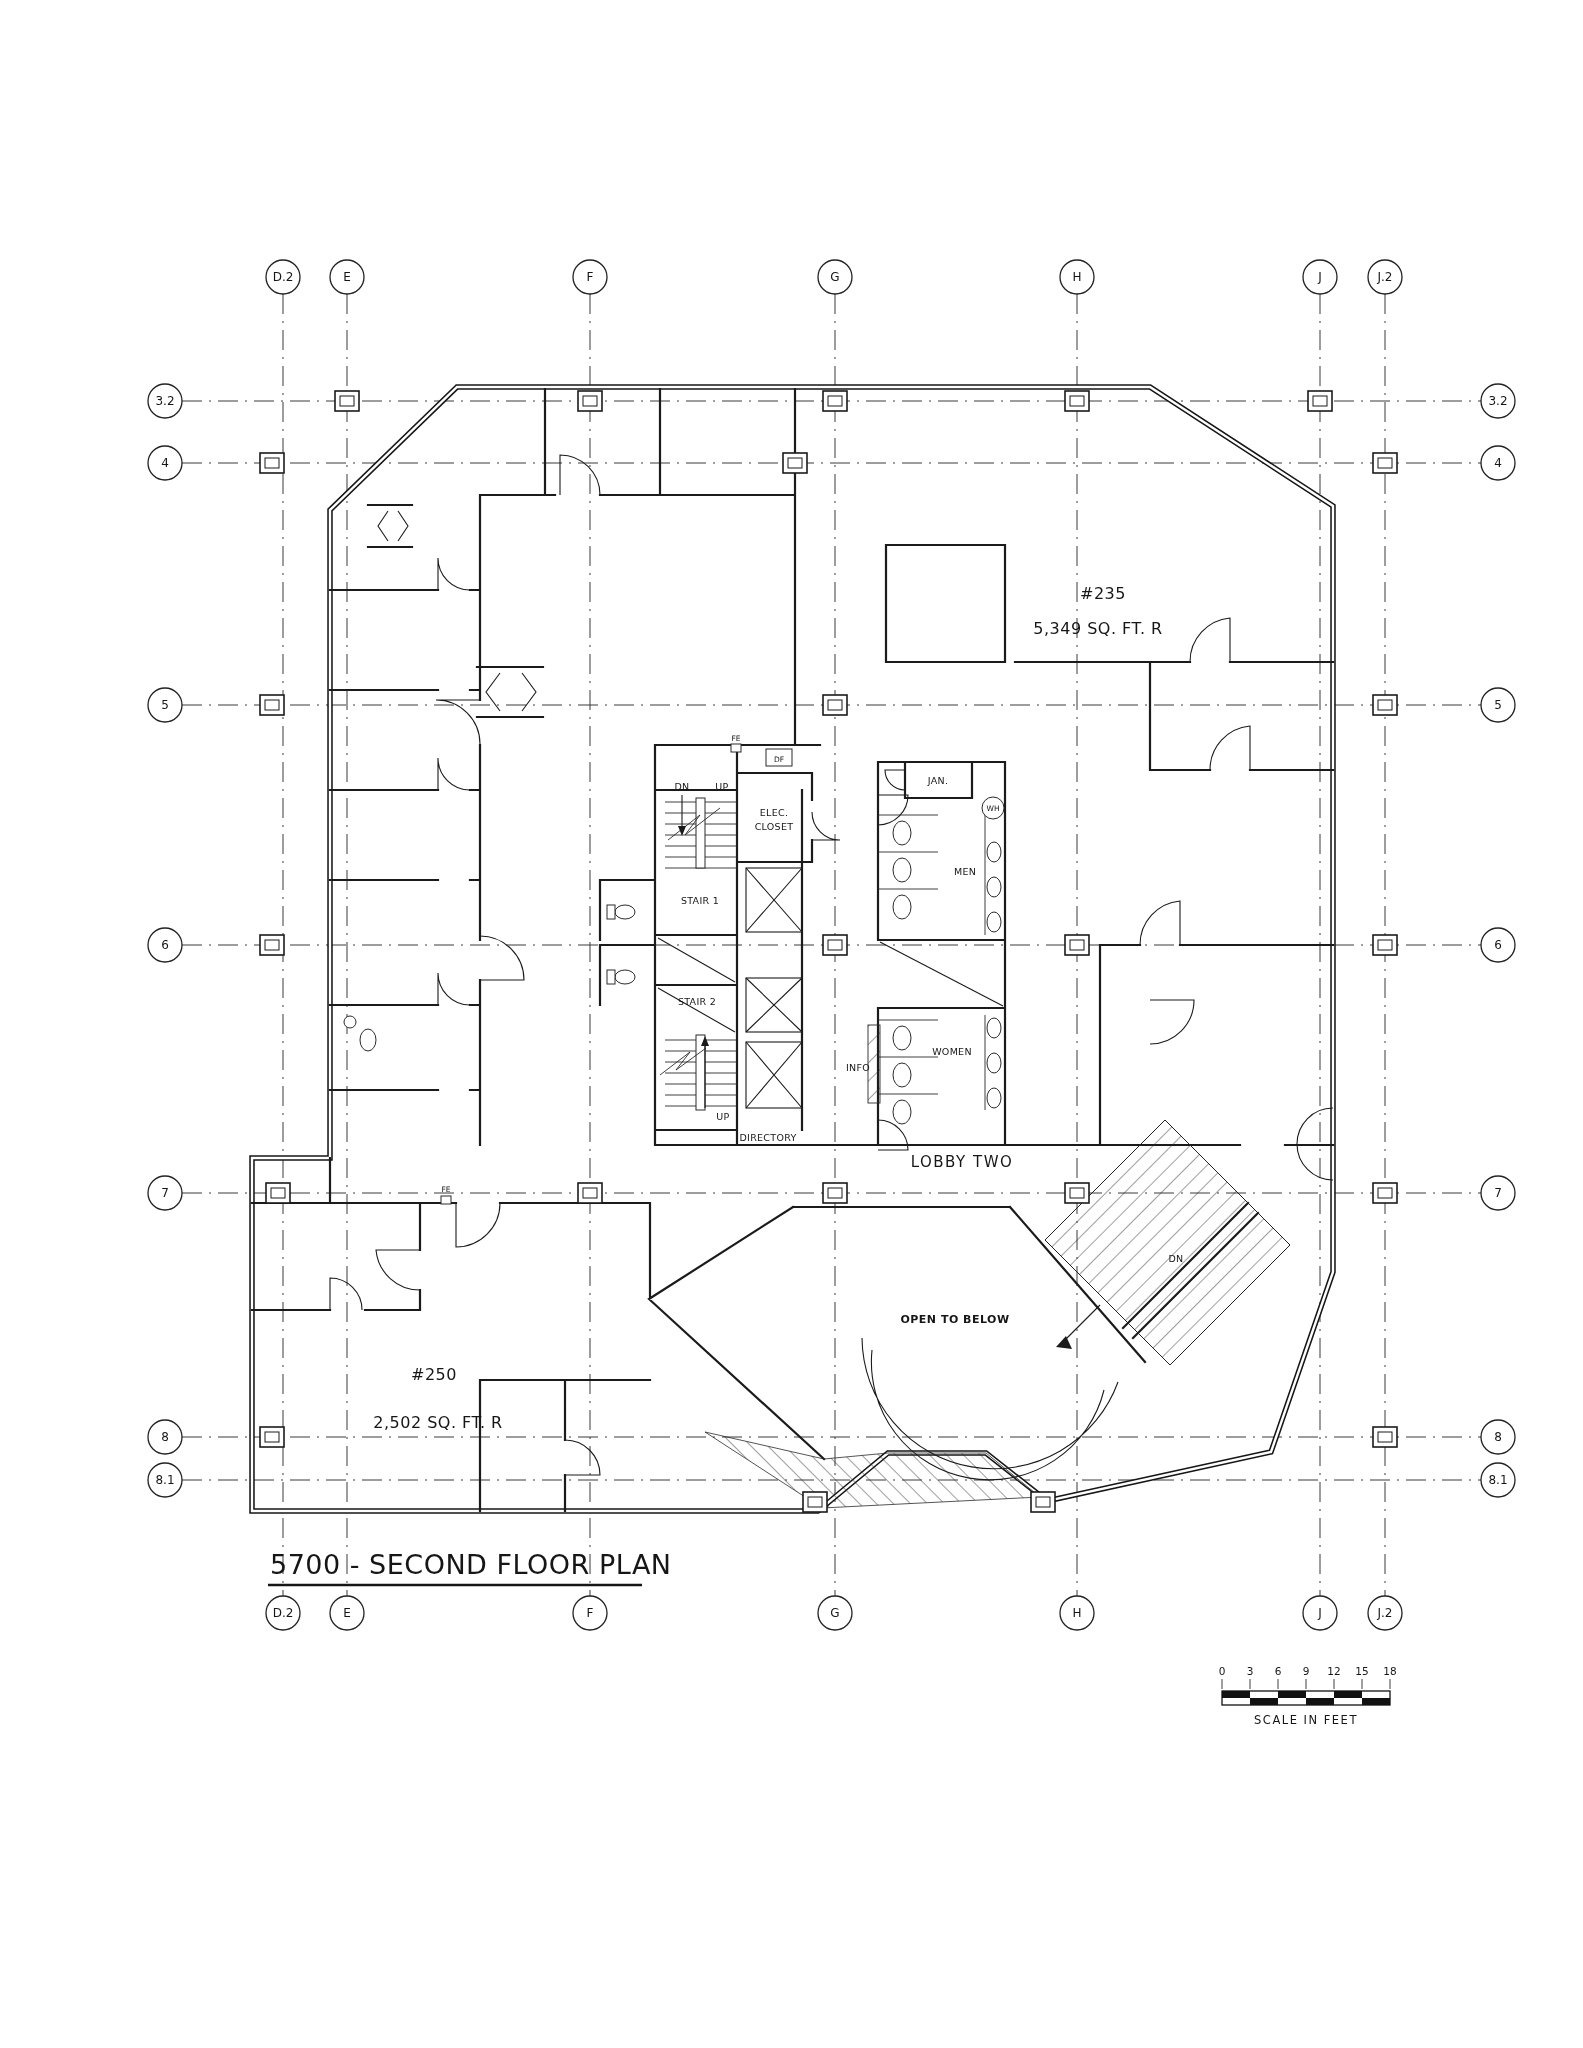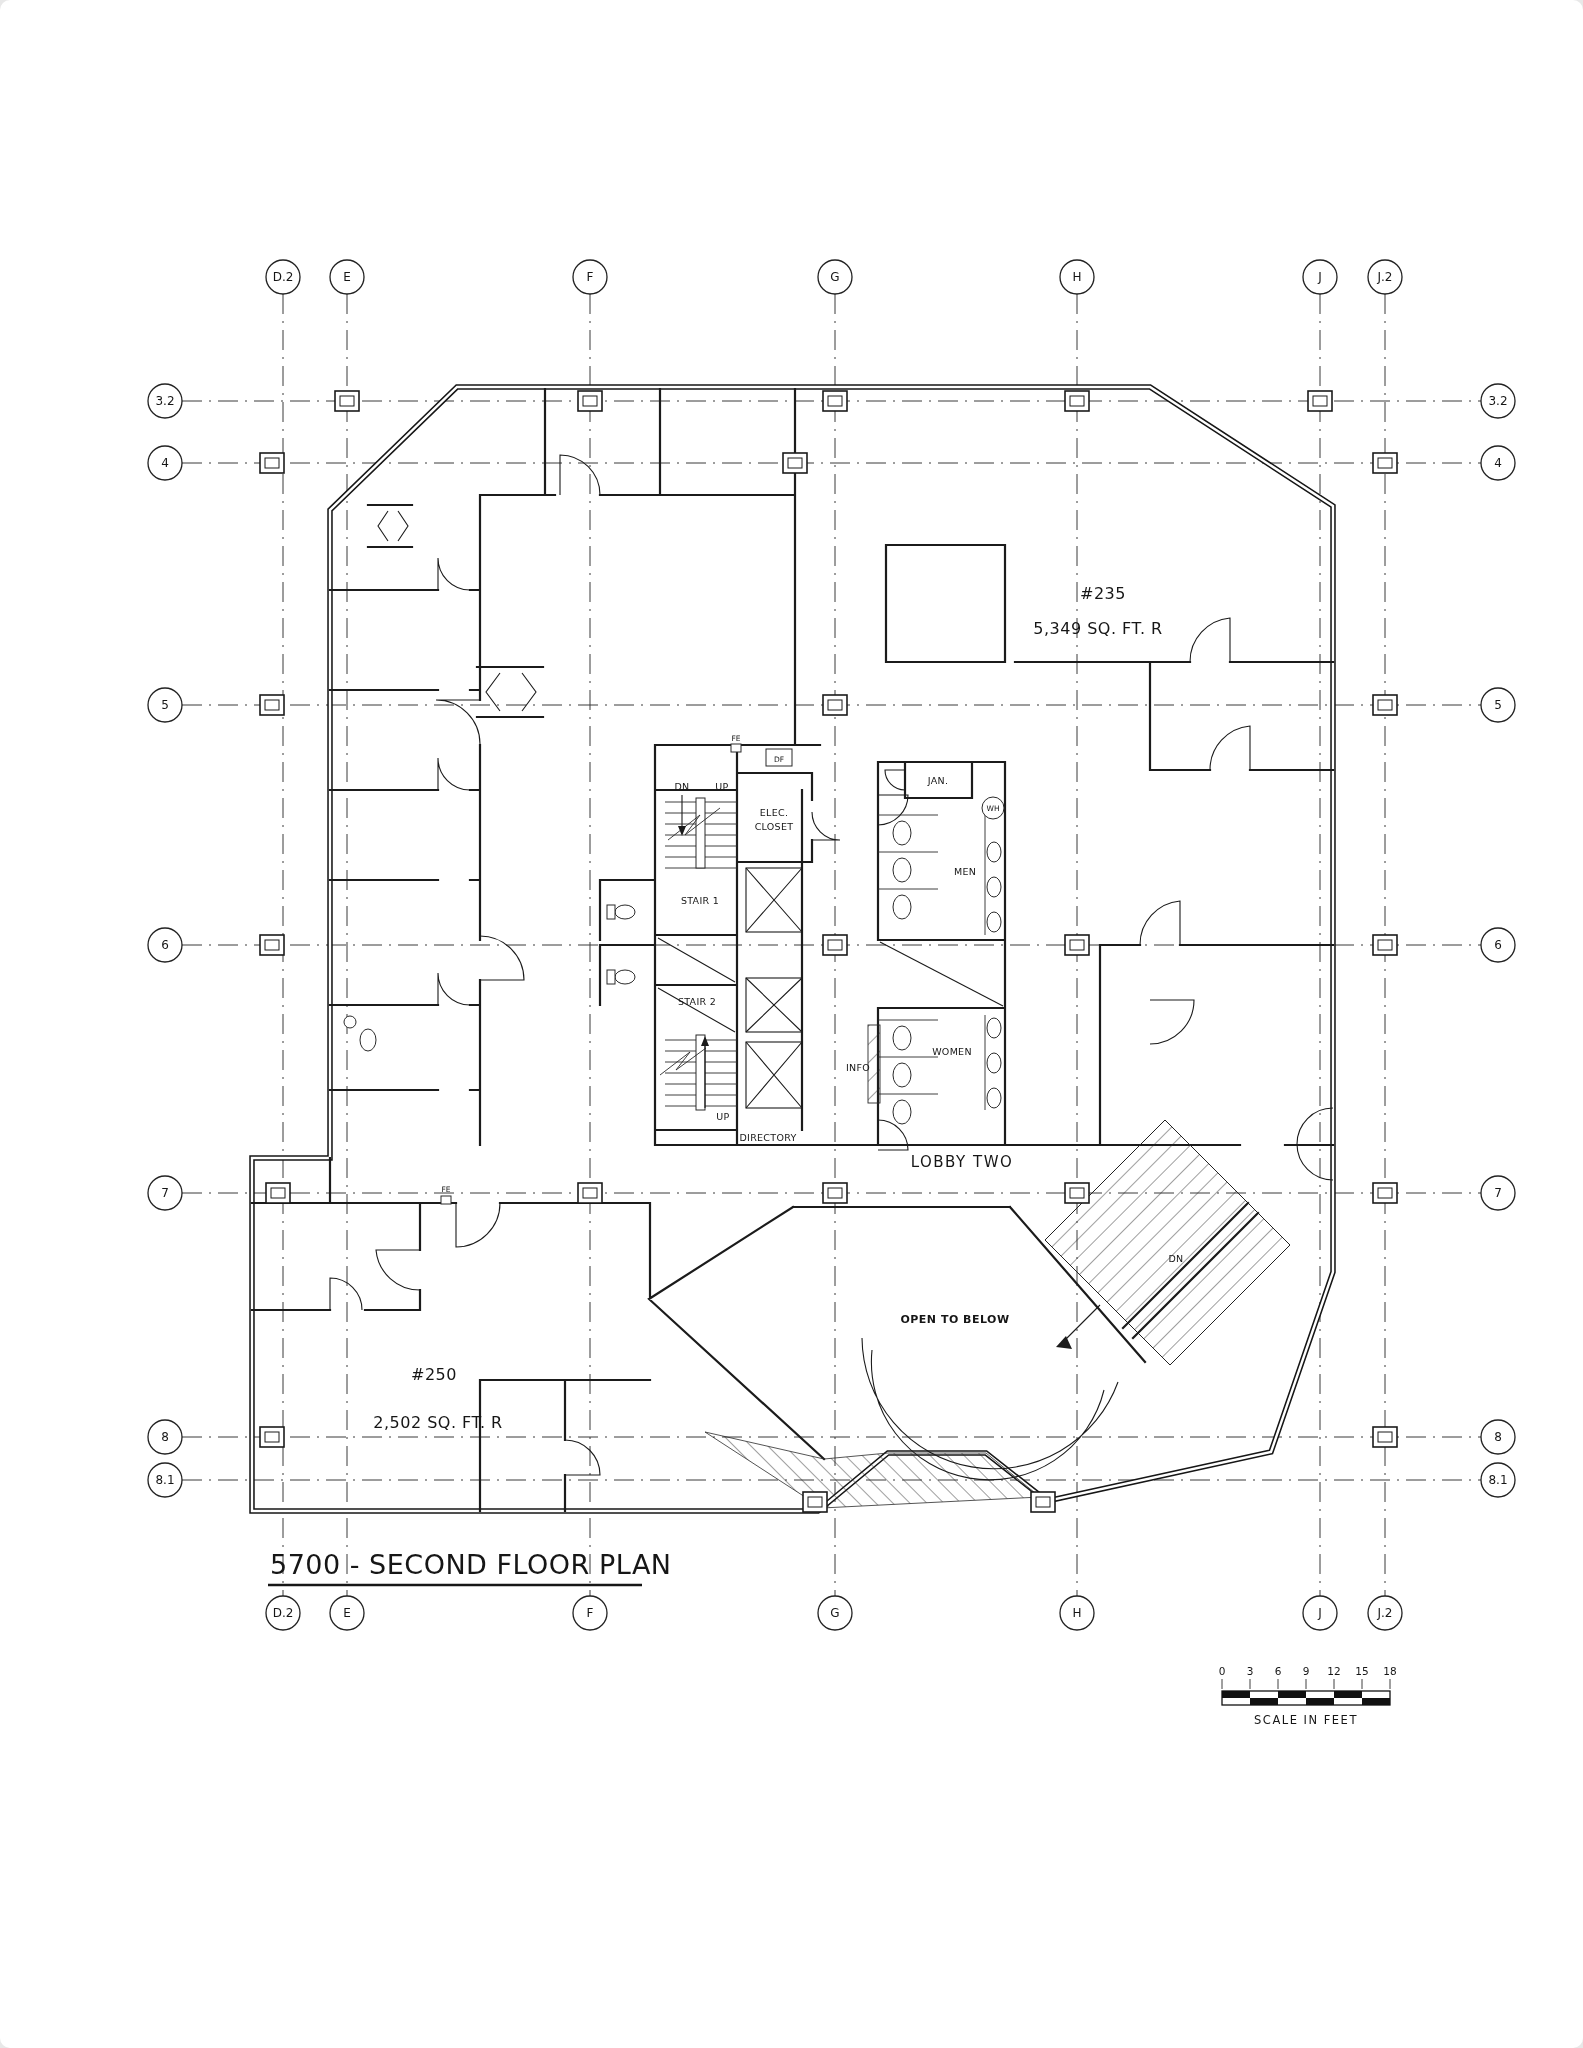--- a/index.html
+++ b/index.html
@@ -1,17 +1,17 @@
 <!DOCTYPE html>
 <html><head>
 <meta charset="utf-8">
 <style>
   html,body{margin:0;padding:0;background:#e8e8e8;}
   .sheet{position:relative;width:1583px;height:2048px;background:#ffffff;margin:0 auto;
-         font-family:"DejaVu Sans", sans-serif;border-radius:10px;}
+         font-family:"DejaVu Sans", sans-serif;}
   svg{position:absolute;left:0;top:0;}
   .gridline{stroke:#3a3a3a;stroke-width:1;stroke-dasharray:20 7 2 7;fill:none;}
   .bubble{fill:#ffffff;stroke:#222222;stroke-width:1.3;}
   .bubble-label{font-size:12px;fill:#161616;text-anchor:middle;}
   .marker-outer{fill:#ffffff;stroke:#1b1b1b;stroke-width:1.6;}
   .marker-inner{fill:#ffffff;stroke:#1b1b1b;stroke-width:1;}
   .outline1{stroke:#161616;stroke-width:5.5;fill:none;stroke-linejoin:miter;}
   .outline2{stroke:#ffffff;stroke-width:2.4;fill:none;stroke-linejoin:miter;}
   .wall{stroke:#1b1b1b;stroke-width:2.2;fill:none;stroke-linecap:square;}
   .thin{stroke:#1b1b1b;stroke-width:1.1;fill:none;}

